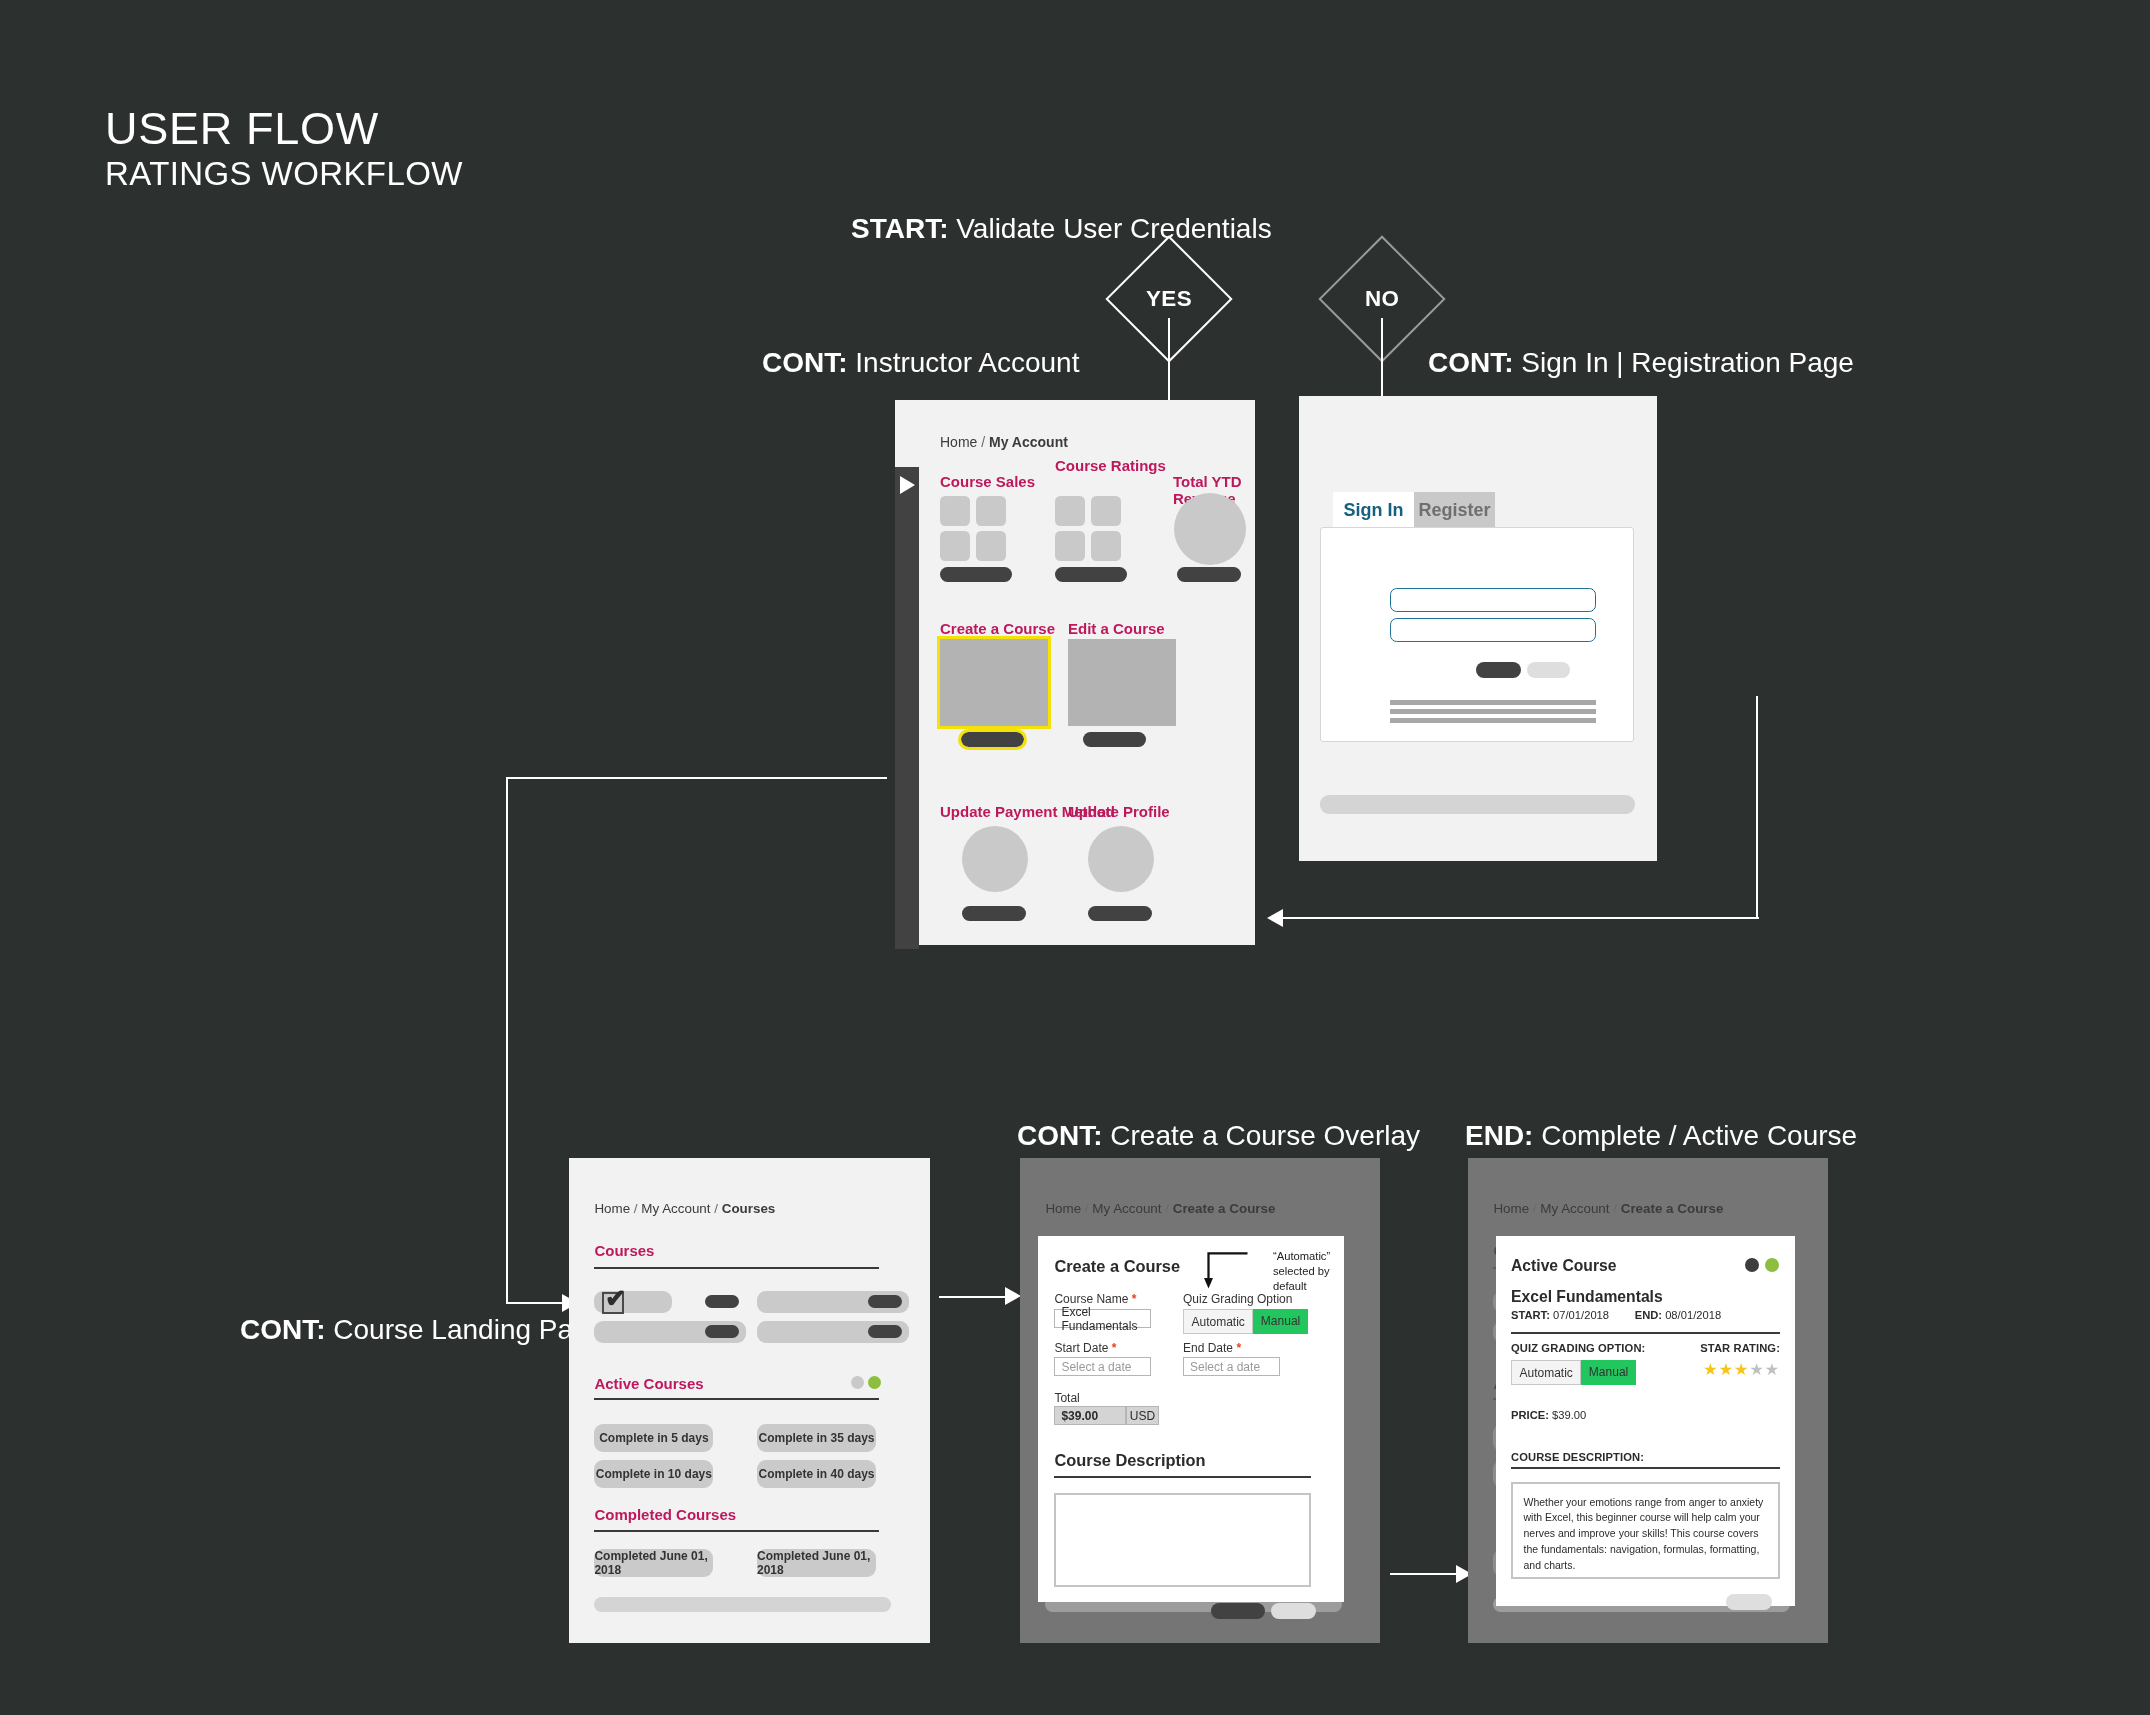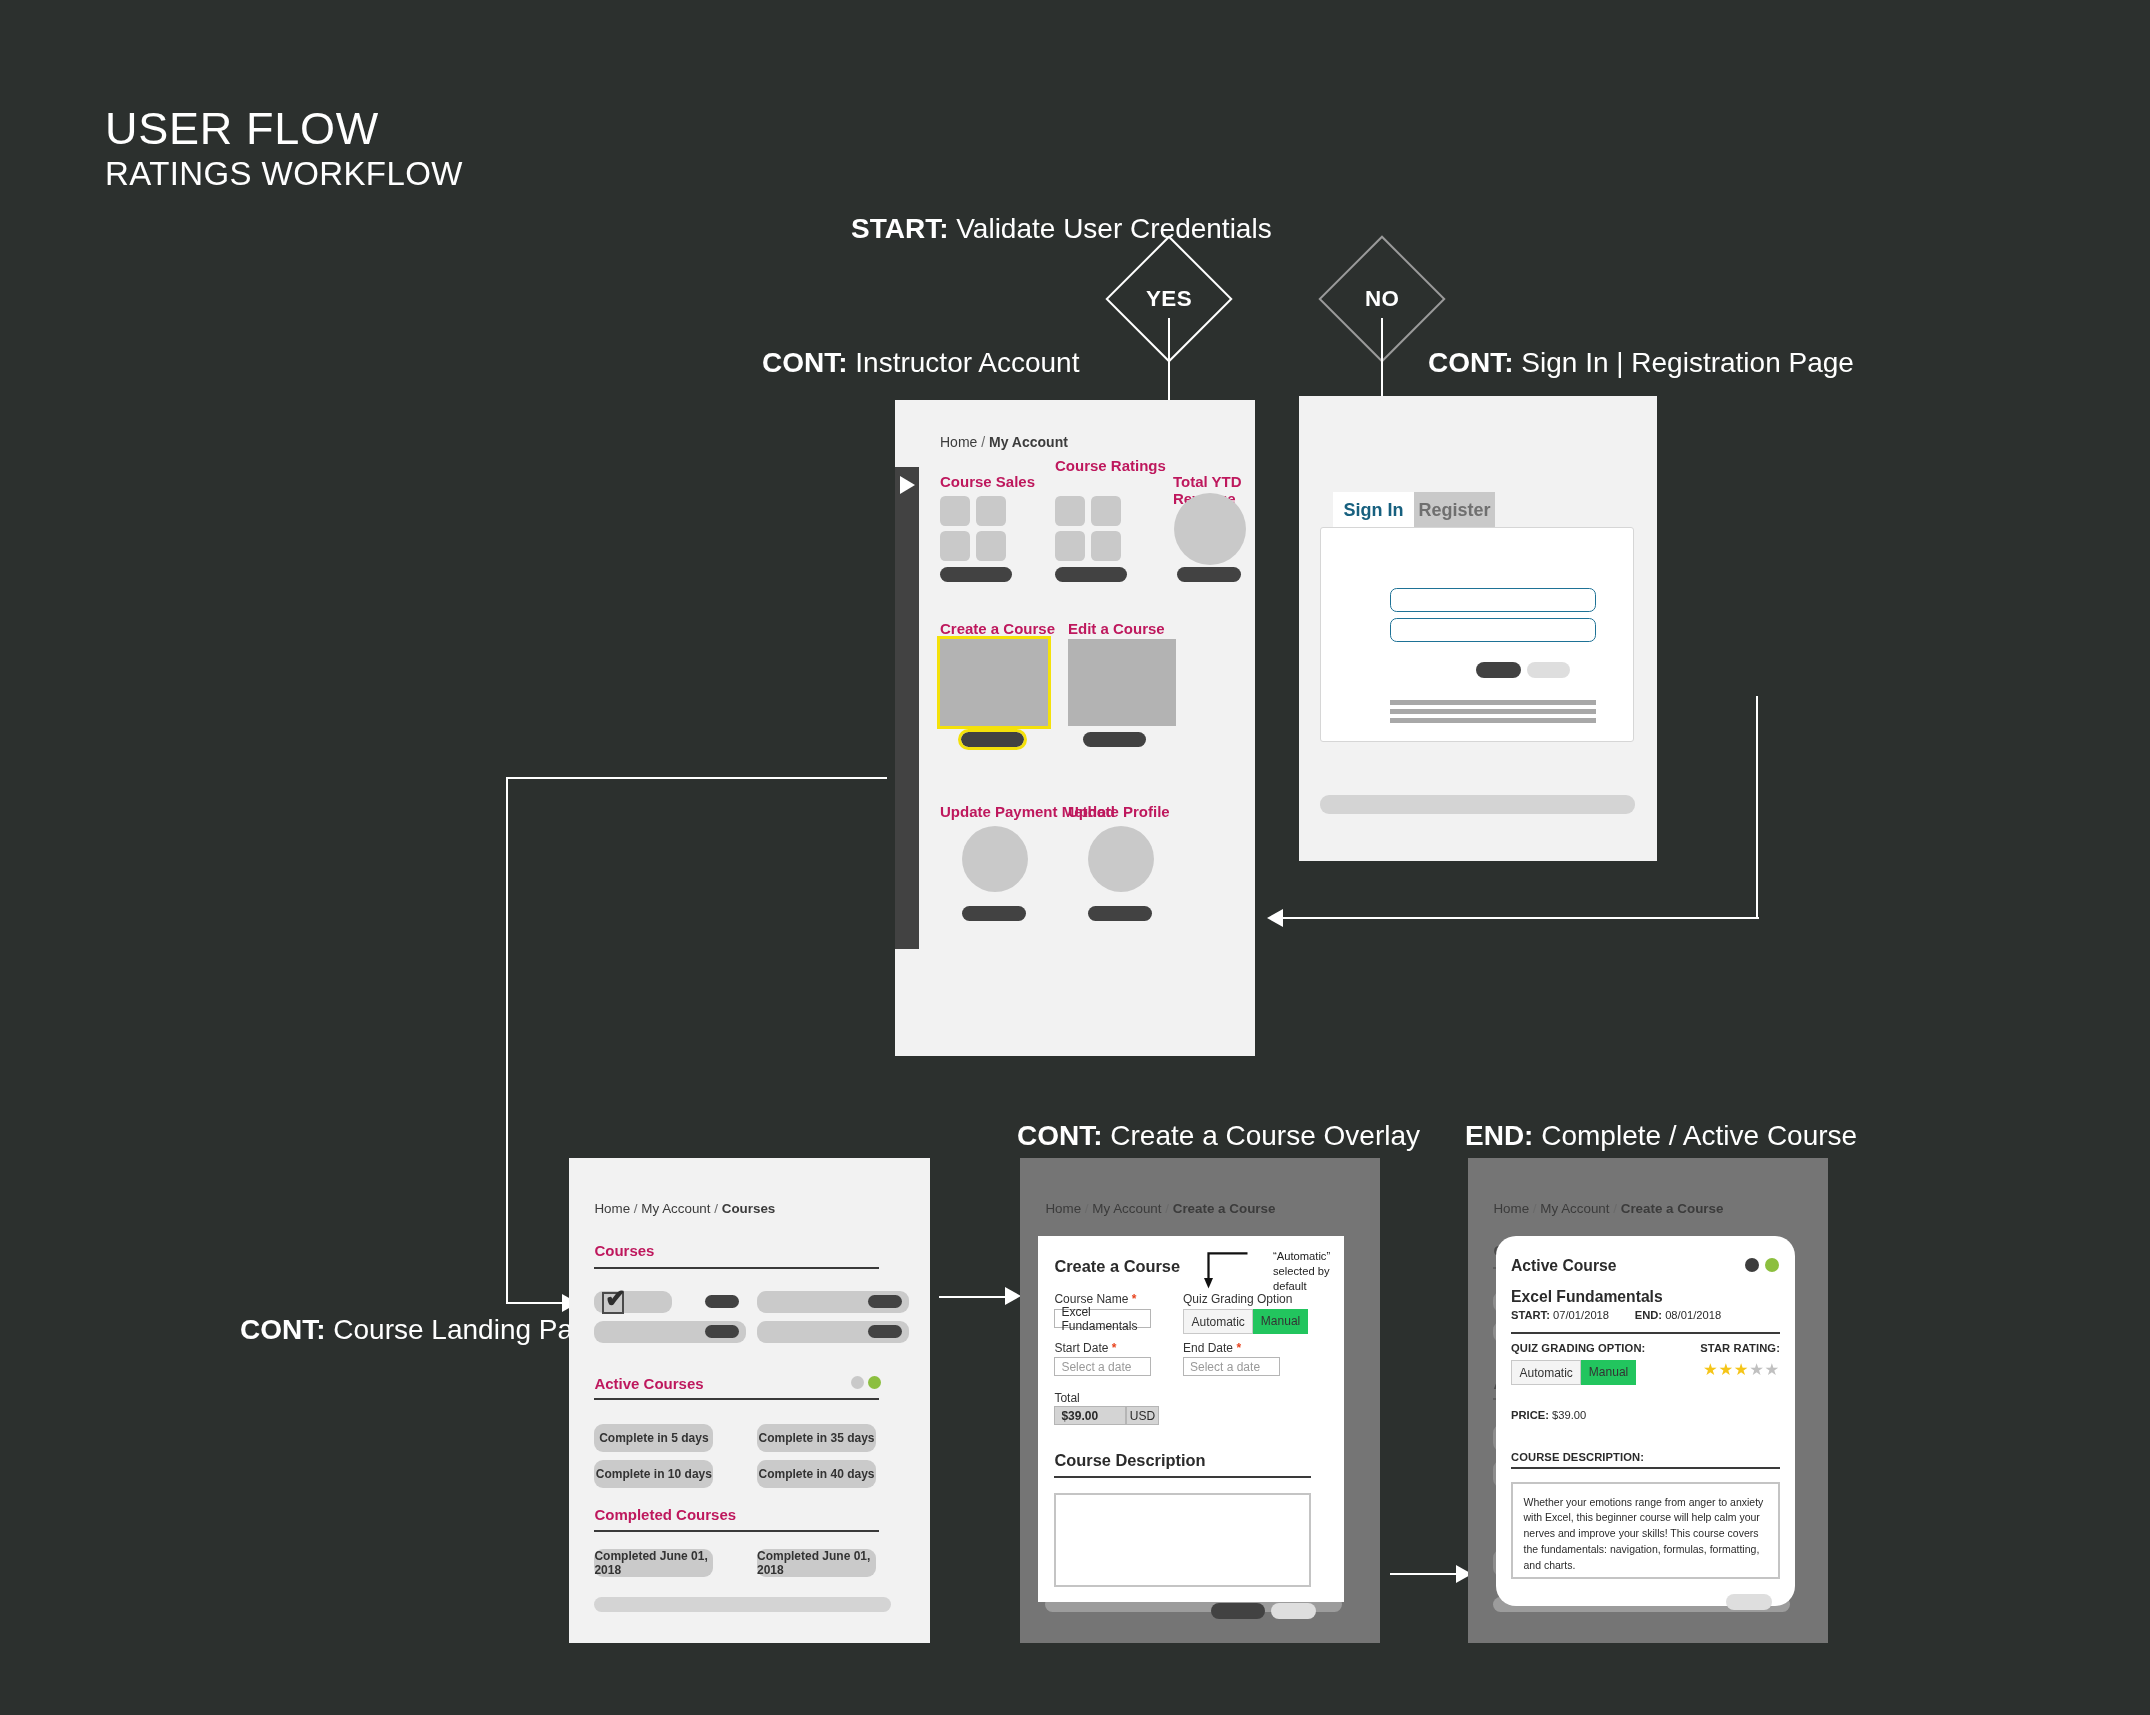--- a/index.html
+++ b/index.html
@@ -144,21 +144,21 @@
   <div class="diamond yes" style="left:1124px; top:254px;">
     <span class="dlabel">YES</span>
   </div>
   <div class="diamond no" style="left:1337px; top:254px;">
     <span class="dlabel">NO</span>
   </div>
 
   <div class="vline" style="left:1168px; top:318px; height:90px;"></div>
   <div class="vline" style="left:1381px; top:318px; height:82px;"></div>
 
-  <div class="panel" style="left:895px; top:400px; width:360px; height:656px;">
+  <div class="panel" style="left:895px; top:400px; width:360px; height:545px;">
 
     <div class="bc" style="position:absolute; left:45px; top:34px;">
       <span>Home</span>
       <span class="sep">/</span>
       <span class="cur">My Account</span>
     </div>
 
     <div class="sect-title" style="position:absolute; left:45px; top:73px;">Course Sales</div>
     <div class="sect-title" style="position:absolute; left:160px; top:57px;">Course Ratings</div>
     <div class="sect-title" style="position:absolute; left:278px; top:73px;">Total YTD Revenue</div>
@@ -373,21 +373,21 @@
     <div style="position:absolute; left:25.4px; top:109px; width:22.4px; height:1.5px; background:#5f5f5f;"></div>
     <div style="position:absolute; left:25.4px; top:133px; width:25.4px; height:22.4px; background:#8d8d8d; border-radius:9px;"></div>
     <div style="position:absolute; left:25.4px; top:163px; width:25.4px; height:22.4px; background:#8d8d8d; border-radius:9px;"></div>
     <div style="position:absolute; left:25.4px; top:217px; font-size:15px; font-weight:700; color:#4b4b4b;">A</div>
     <div style="position:absolute; left:25.4px; top:240px; width:22.4px; height:1.5px; background:#5f5f5f;"></div>
     <div style="position:absolute; left:25.4px; top:266px; width:21px; height:28px; background:#8d8d8d; border-radius:9px;"></div>
     <div style="position:absolute; left:25.4px; top:302px; width:21px; height:28px; background:#8d8d8d; border-radius:9px;"></div>
     <div style="position:absolute; left:25.4px; top:391px; width:21px; height:28px; background:#8d8d8d; border-radius:9px;"></div>
     <div style="position:absolute; left:25.4px; top:439px; width:297px; height:15px; background:#9c9c9c; border-radius:9px;"></div>
 
-    <div class="end-card" style="left:28px; top:78px; width:299px; height:370px;border-radius:20px;">
+    <div class="end-card" style="left:28px; top:78px; width:299px; height:370px;">
 
       <div class="e-h" style="position:absolute; left:15px; top:21px;">Active Course</div>
       <div class="dot" style="left:249px; top:22.4px; width:14px; height:14px; background:#3d3d3d;"></div>
       <div class="dot" style="left:269px; top:22.4px; width:14px; height:14px; background:#8cbf3f;"></div>
 
       <div class="e-h" style="position:absolute; left:15px; top:52px;">Excel Fundamentals</div>
       <div class="pencil" style="left:133px; top:42px;">✎</div>
 
       <div class="e-t" style="position:absolute; left:15px; top:73px; font-size:11.2px;">
         <span style="font-weight:700;">START:</span>

